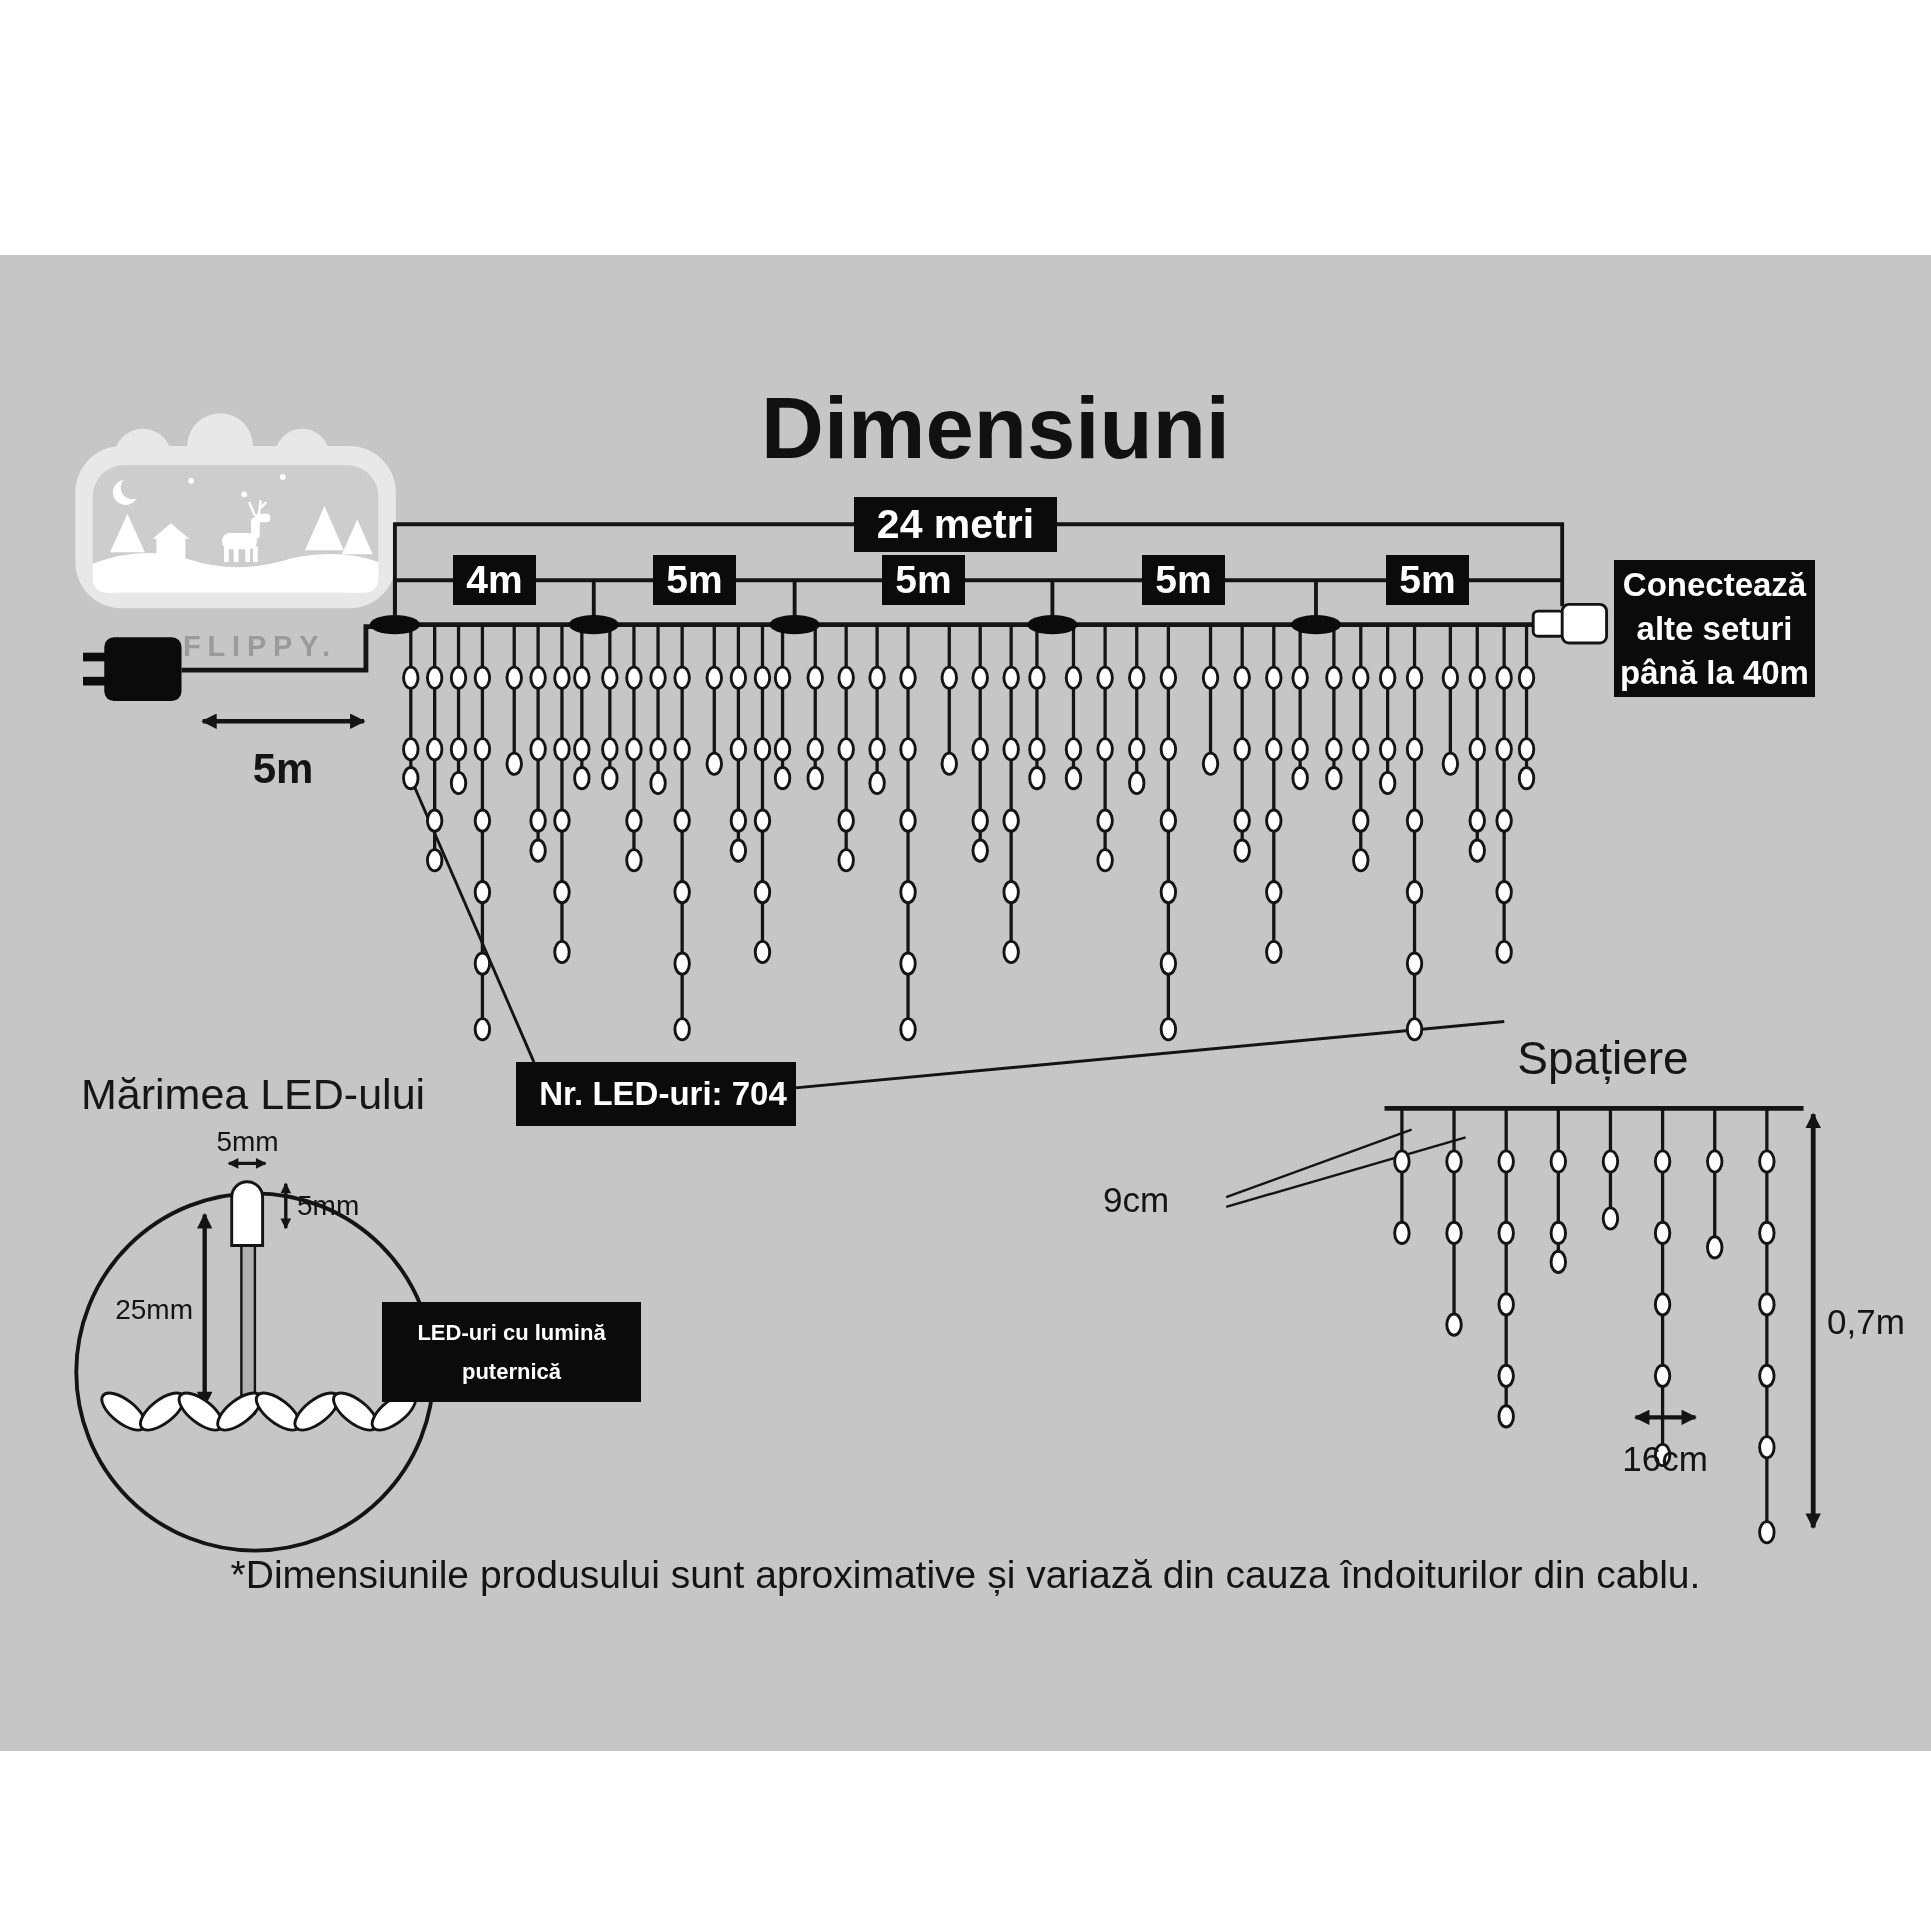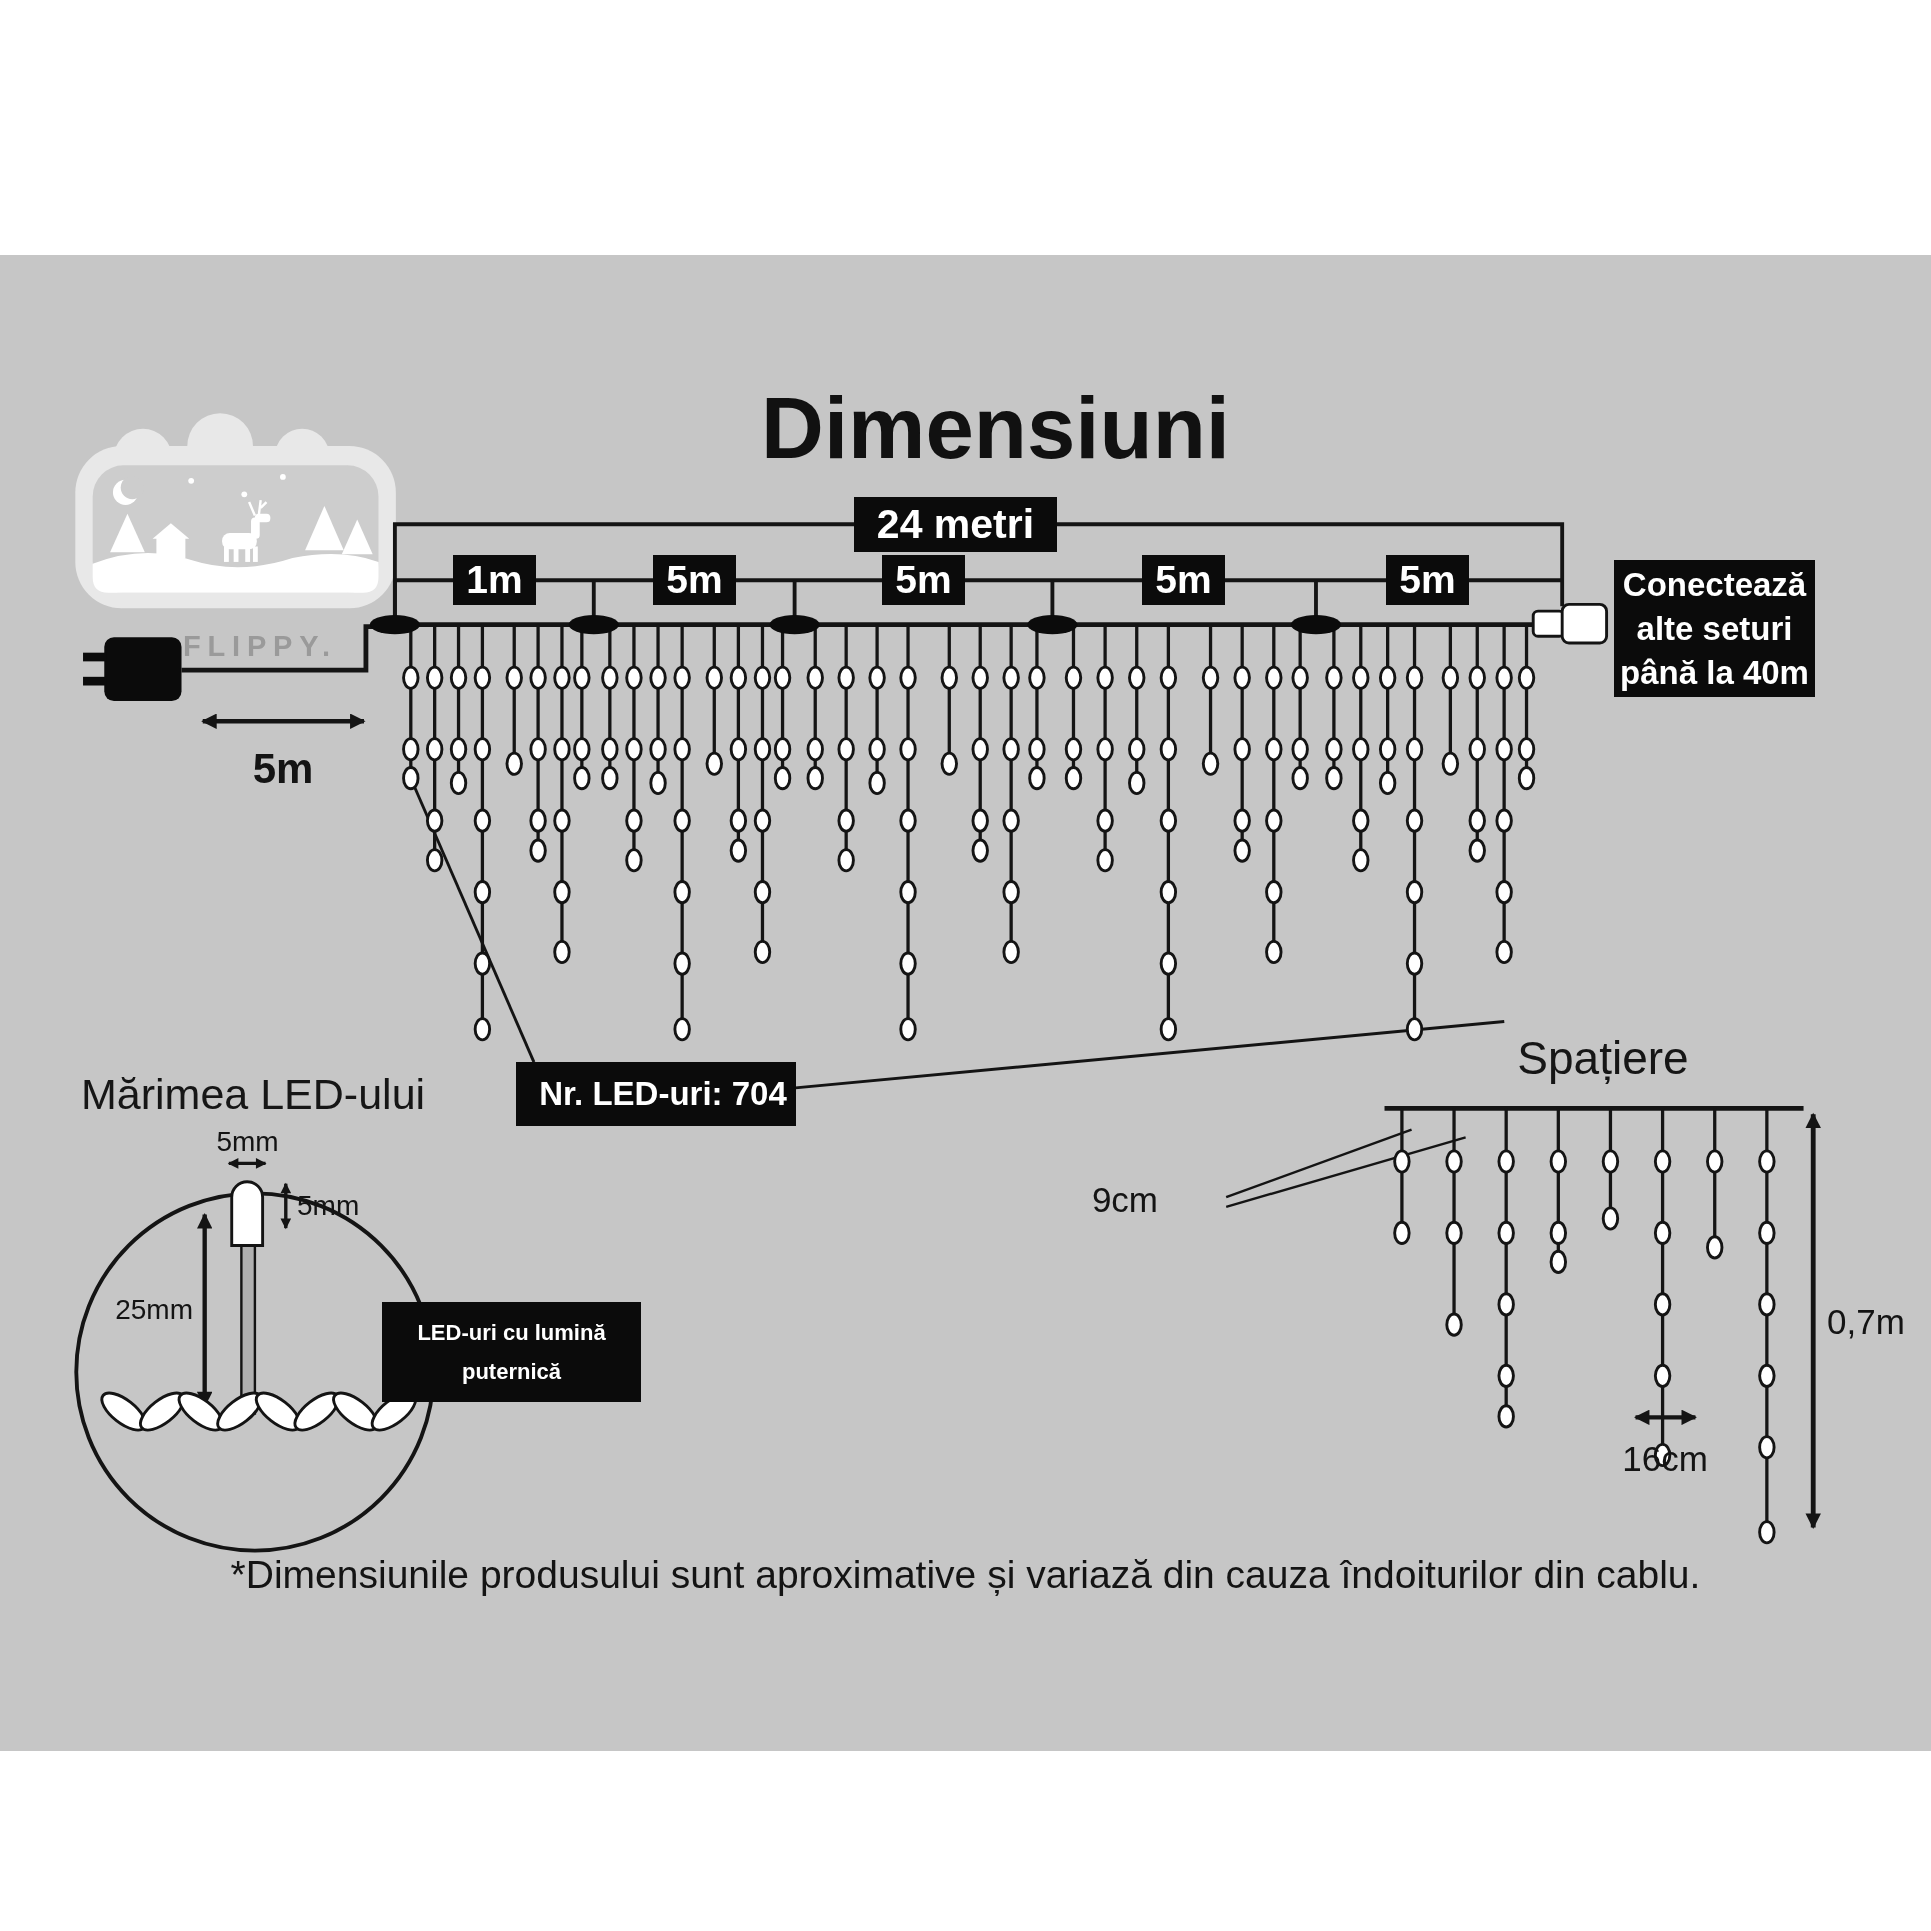--- a/index.html
+++ b/index.html
@@ -357,21 +357,21 @@
         <ellipse cx="408" cy="1462" rx="27" ry="12" fill="#fff" stroke="#141414" stroke-width="3" transform="rotate(-38 408 1462)"></ellipse>
       </g>
     </svg>
 
   <div class="logo-brand">FLIPPY.</div>
 
   <div class="title">Dimensiuni</div>
 
   <div class="blackbox" style="left:854px;top:497px;width:203px;height:55px;font-size:41px;">24 metri</div>
 
-  <div class="blackbox seg" style="left:453px;">1m</div>
+  <div class="blackbox seg" style="left:453px;">4m</div>
   <div class="blackbox seg" style="left:653px;">5m</div>
   <div class="blackbox seg" style="left:882px;">5m</div>
   <div class="blackbox seg" style="left:1142px;">5m</div>
   <div class="blackbox seg" style="left:1386px;">5m</div>
 
   <div class="measure" style="left:225px;top:745px;width:116px;text-align:center;font-size:42px;font-weight:700;">5m</div>
 
   <div class="blackbox" style="left:1614px;top:560px;width:201px;height:137px;font-size:33px;line-height:44px;">
     <div>Conectează</div>
     <div>alte seturi</div>
@@ -383,20 +383,20 @@
   <div class="heading" style="left:81px;top:1070px;font-size:43px;">Mărimea LED-ului</div>
   <div class="measure" style="left:199px;top:1126px;width:97px;text-align:center;font-size:28px;">5mm</div>
   <div class="measure" style="left:297px;top:1190px;font-size:28px;">5mm</div>
   <div class="measure" style="left:89px;top:1294px;width:104px;text-align:right;font-size:28px;">25mm</div>
   <div class="blackbox" style="left:382px;top:1302px;width:259px;height:100px;font-size:22px;line-height:39px;">
     <div>LED-uri cu lumină</div>
     <div>puternică</div>
   </div>
 
   <div class="heading" style="left:1458px;top:1031px;width:290px;text-align:center;font-size:46px;">Spațiere</div>
-  <div class="measure" style="left:1042px;top:1180px;width:116px;text-align:right;font-size:35px;">9cm</div>
+  <div class="measure" style="left:1103px;top:1180px;width:116px;font-size:35px;">9cm</div>
   <div class="measure" style="left:1607px;top:1439px;width:116px;text-align:center;font-size:35px;">16cm</div>
   <div class="measure" style="left:1827px;top:1302px;font-size:35px;">0,7m</div>
 
   <div class="footer">*Dimensiunile produsului sunt aproximative și variază din cauza îndoiturilor din cablu.</div>
 
 </div>
 
 
 </body></html>

